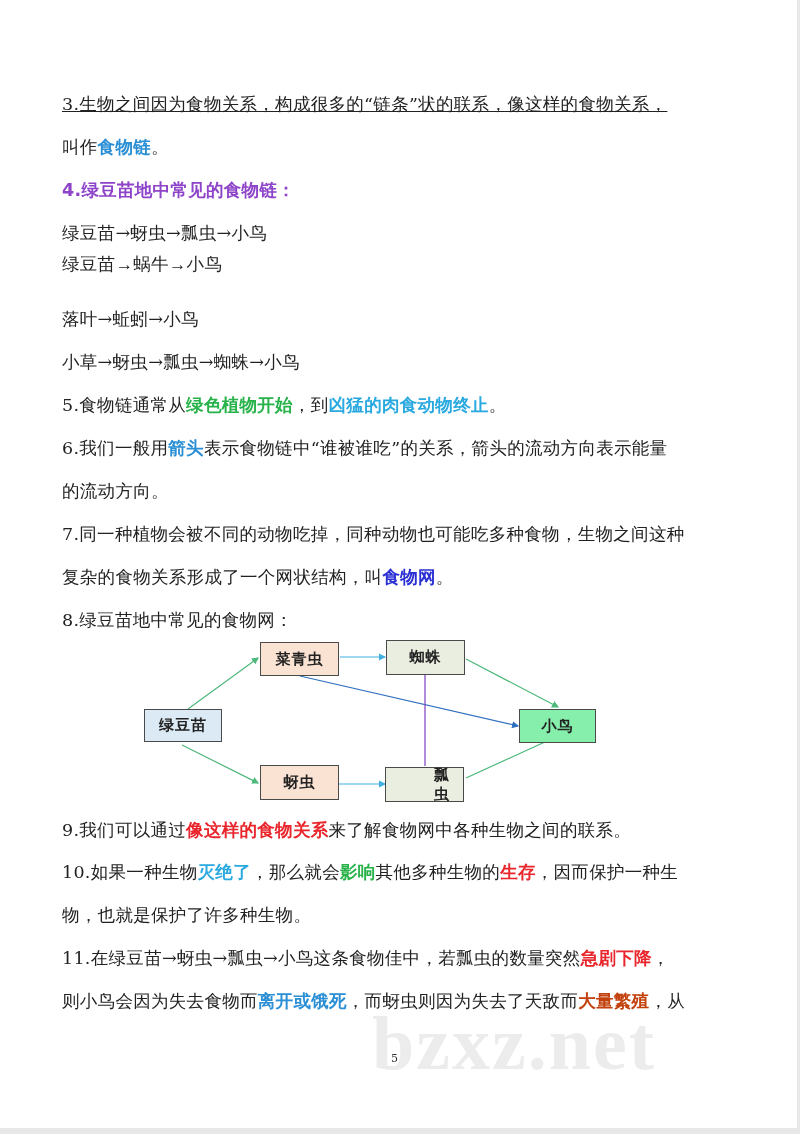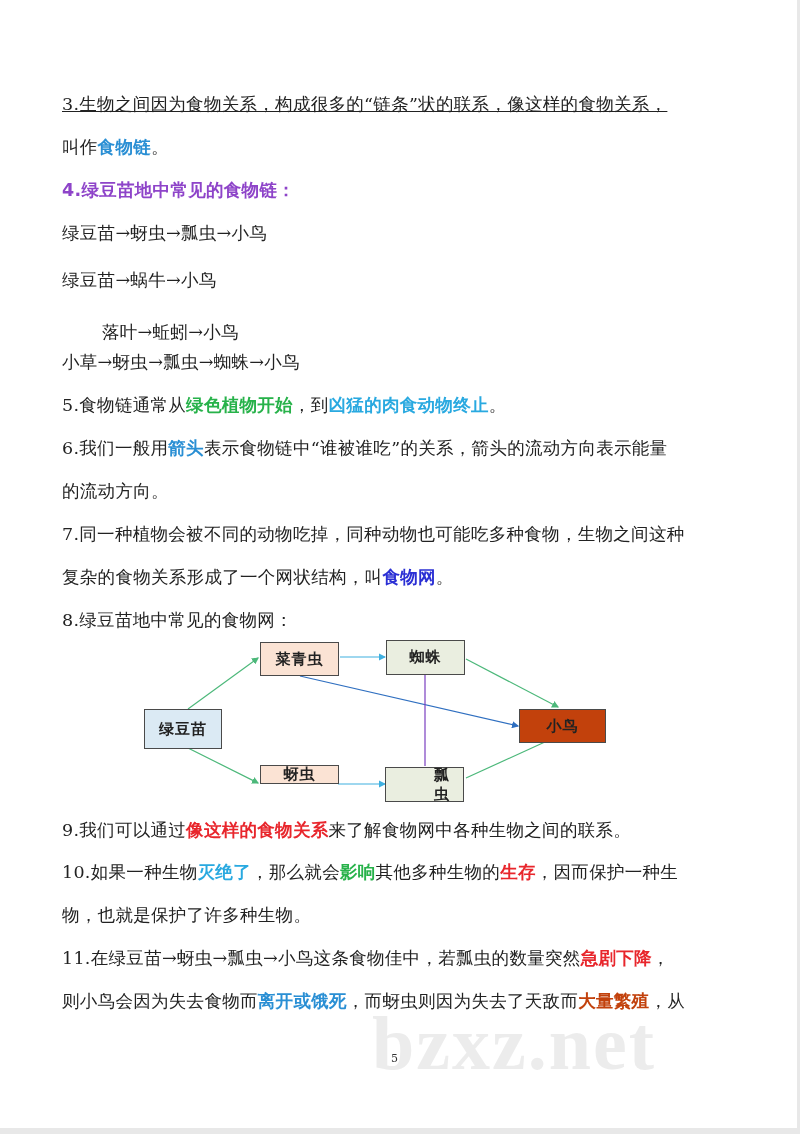--- a/index.html
+++ b/index.html
@@ -42,22 +42,22 @@
   <div class="line" style="top:92px;text-decoration:underline;">
     <span>3.生物之间因为食物关系，构成很多的“链条”状的联系，像这样的食物关系，</span>
   </div>
   <div class="line" style="top:135px;">
     <span>叫作</span><span class="hl" style="color:#2a8fd4">食物链</span><span>。</span>
   </div>
 
   <div class="line heading4" style="top:178px;">4.绿豆苗地中常见的食物链：</div>
 
   <div class="line" style="top:221px;">绿豆苗→蚜虫→瓢虫→小鸟</div>
-  <div class="line" style="top:268px;">绿豆苗→蜗牛→小鸟</div>
-  <div class="line" style="top:320px;margin-left:40px;">落叶→蚯蚓→小鸟</div>
+  <div class="line" style="top:252px;font-family:Liberation Serif, serif;">绿豆苗→蜗牛→小鸟</div>
+  <div class="line" style="top:307px;">落叶→蚯蚓→小鸟</div>
   <div class="line" style="top:350px;">小草→蚜虫→瓢虫→蜘蛛→小鸟</div>
 
   <div class="line" style="top:393px;">
     <span>5.食物链通常从</span><span class="hl" style="color:#27b24a">绿色植物开始</span><span>，到</span><span class="hl" style="color:#29a9e0">凶猛的肉食动物终止</span><span>。</span>
   </div>
 
   <div class="line" style="top:436px;">
     <span>6.我们一般用</span><span class="hl" style="color:#2a8fd4">箭头</span><span>表示食物链中“谁被谁吃”的关系，箭头的流动方向表示能量</span>
   </div>
   <div class="line" style="top:479px;">的流动方向。</div>
@@ -95,25 +95,25 @@
       <line x1="170" y1="46" x2="388" y2="96" stroke="#2f6fc0" stroke-width="1.2" marker-end="url(#mb)"></line>
 
       <line x1="208" y1="154" x2="255" y2="154" stroke="#3fb0e0" stroke-width="1.2" marker-end="url(#mc)"></line>
 
       <line x1="295" y1="136" x2="295" y2="35" stroke="#7a3fc0" stroke-width="1.2" marker-end="url(#mp)"></line>
 
       <line x1="336" y1="29" x2="428" y2="77" stroke="#4cb87a" stroke-width="1.2" marker-end="url(#mg)"></line>
 
       <line x1="336" y1="148" x2="428" y2="106" stroke="#4cb87a" stroke-width="1.2" marker-end="url(#mg)"></line>
     </svg>
-    <div class="node" style="left:14px;top:79px;width:78px;height:40px;background:#dbeaf4;font-family:Liberation Mono, monospace;">绿豆苗</div>
+    <div class="node" style="left:14px;top:79px;width:78px;height:33px;background:#dbeaf4;font-family:Liberation Mono, monospace;">绿豆苗</div>
     <div class="node" style="left:130px;top:12px;width:79px;height:34px;background:#fbe3d4;">菜青虫</div>
     <div class="node" style="left:256px;top:10px;width:79px;height:35px;background:#eaeee0;">蜘蛛</div>
-    <div class="node" style="left:389px;top:79px;width:87px;height:34px;background:#c2410c;">小鸟</div>
-    <div class="node" style="left:130px;top:135px;width:79px;height:19px;background:#fbe3d4;">蚜虫</div>
+    <div class="node" style="left:389px;top:79px;width:77px;height:34px;background:#86efac;">小鸟</div>
+    <div class="node" style="left:130px;top:135px;width:79px;height:35px;background:#fbe3d4;">蚜虫</div>
     <div class="node" style="left:255px;top:137px;width:79px;height:35px;background:#eaeee0;padding-left:48px;">瓢虫</div>
   </div>
 
   <div class="line" style="top:818px;">
     <span>9.我们可以通过</span><span class="hl" style="color:#e8262c">像这样的食物关系</span><span>来了解食物网中各种生物之间的联系。</span>
   </div>
 
   <div class="line" style="top:860px;">
     <span>10.如果一种生物</span><span class="hl" style="color:#29a9e0">灭绝了</span><span>，那么就会</span><span class="hl" style="color:#27b24a">影响</span><span>其他多种生物的</span><span class="hl" style="color:#e8262c">生存</span><span>，因而保护一种生</span>
   </div>

